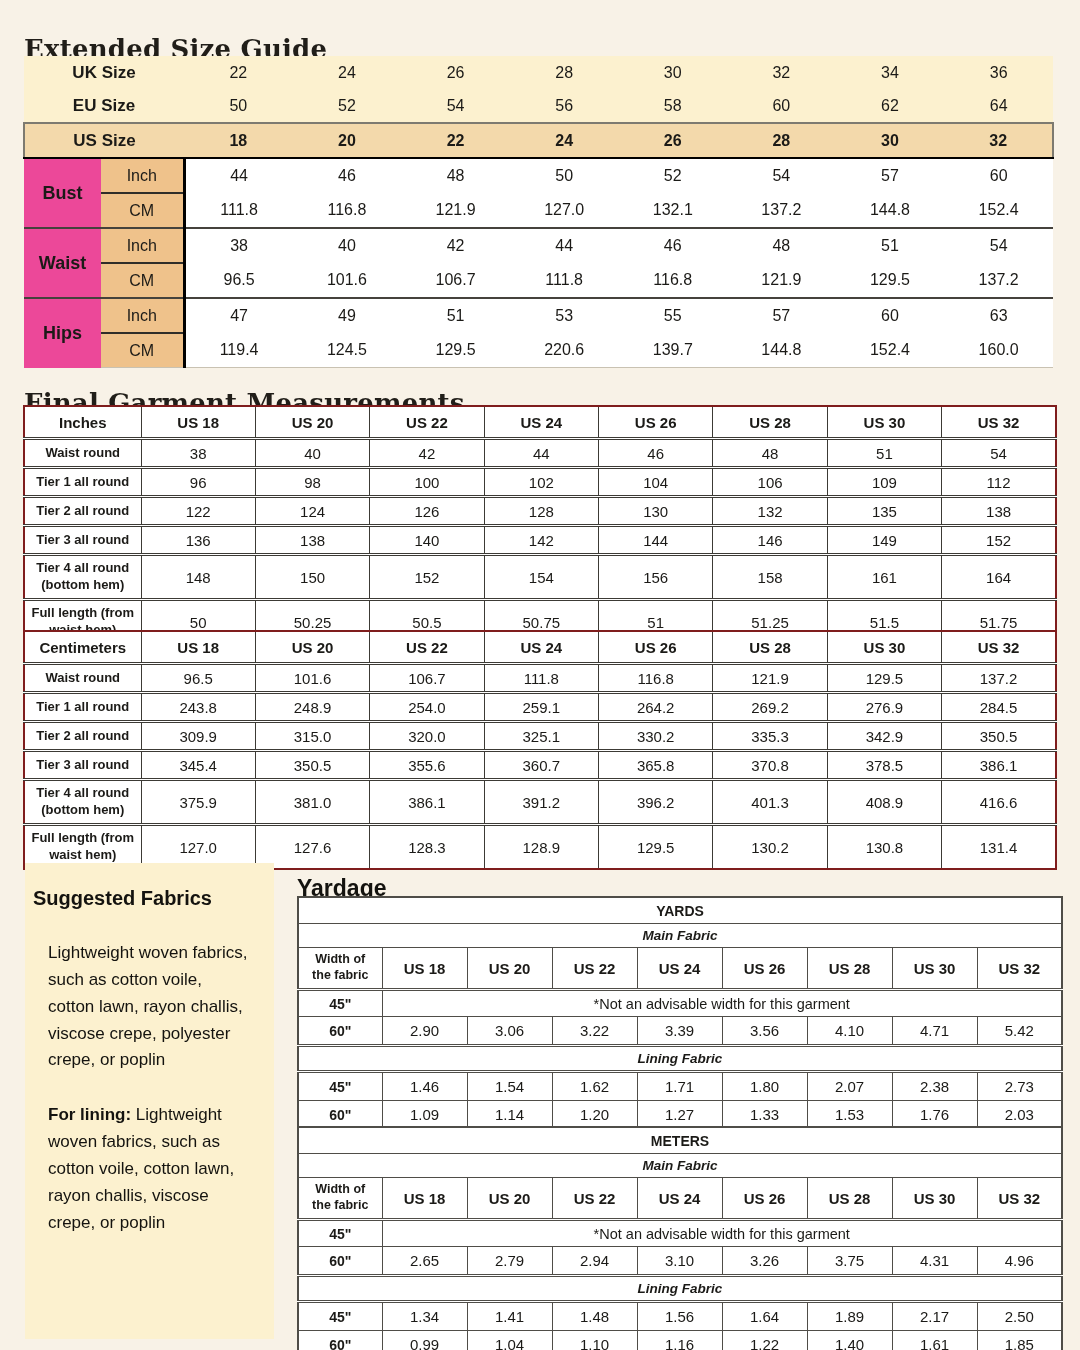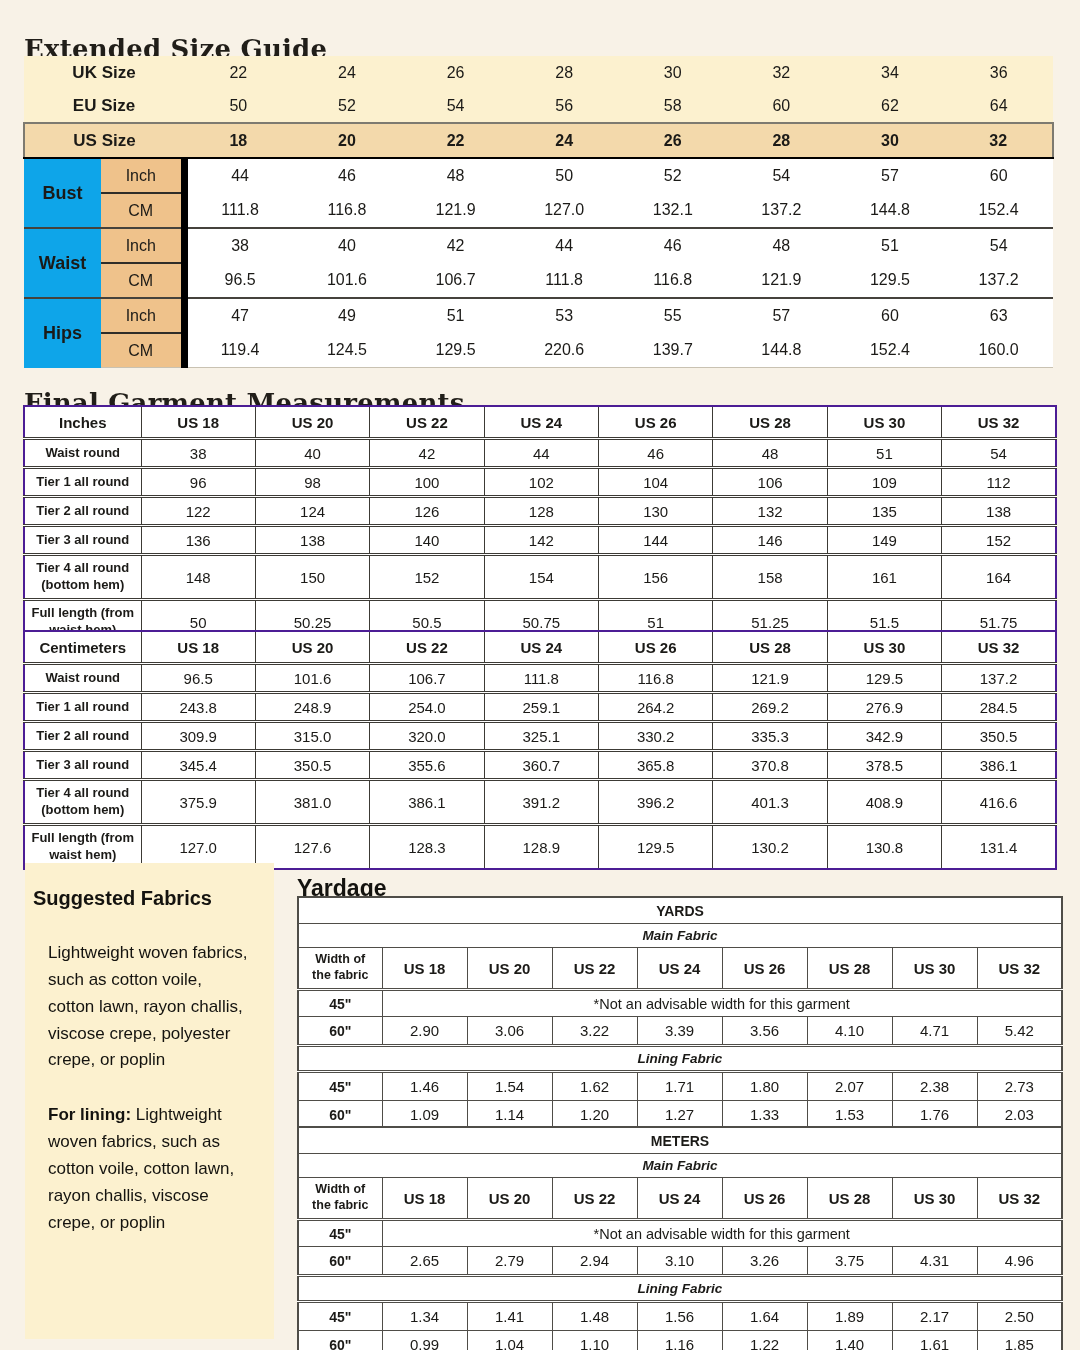--- a/index.html
+++ b/index.html
@@ -21,31 +21,31 @@
   }
   #sg-table td { text-align:center; vertical-align:middle; height:33px; padding:0; font-size:16px; }
   #sg-table tr.conv td, #sg-table tr.conv-us td { background:#fcf1cf; }
   #sg-table td.sg-lbl { font-weight:bold; font-size:17px; }
   #sg-table tr.conv-us td {
     background:#f3d9ab; font-weight:bold;
     border-top:2px solid #7d7a70; border-bottom:2px solid #000000;
   }
   #sg-table tr.conv-us td:first-child { border-left:2px solid #7d7a70; }
   #sg-table tr.conv-us td:last-child  { border-right:2px solid #7d7a70; }
-  #sg-table td.sg-name { background:#0ea5e9; font-weight:bold; font-size:18px; }
-  #sg-table td.sg-unit { background:#efc28b; font-size:16px; border-right:7px solid #000000; }
+  #sg-table td.sg-name { background:#ec4899; font-weight:bold; font-size:18px; }
+  #sg-table td.sg-unit { background:#efc28b; font-size:16px; border-right:3px solid #000000; }
   #sg-table td.sg-unit.u-inch { border-bottom:2px solid #2f2d29; }
   #sg-table td.sg-data { background:#ffffff; }
   #sg-table tr.sg-sep td { border-top:2px solid #45423c; }
   #sg-table tr.sg-last td { border-bottom:1px solid #c9c2b2; }
 
   
   .fm {
     position:absolute; left:23px; width:1034px; background:#ffffff;
-    border-collapse:collapse; table-layout:fixed; border:2px solid #4c1d95;
+    border-collapse:collapse; table-layout:fixed; border:2px solid #7f1d1d;
   }
   #fm-inches { top:405px; }
   #fm-cm     { top:630px; }
   .fm th, .fm td {
     border:1px solid #3c3a35; border-top:3px double #3c3a35;
     text-align:center; vertical-align:middle; padding:0 2px;
   }
   .fm tr:first-child th { border-top:1px solid #3c3a35; }
   .fm th { font-size:15px; font-weight:bold; height:30px; }
   .fm td { font-size:15px; height:26px; }

